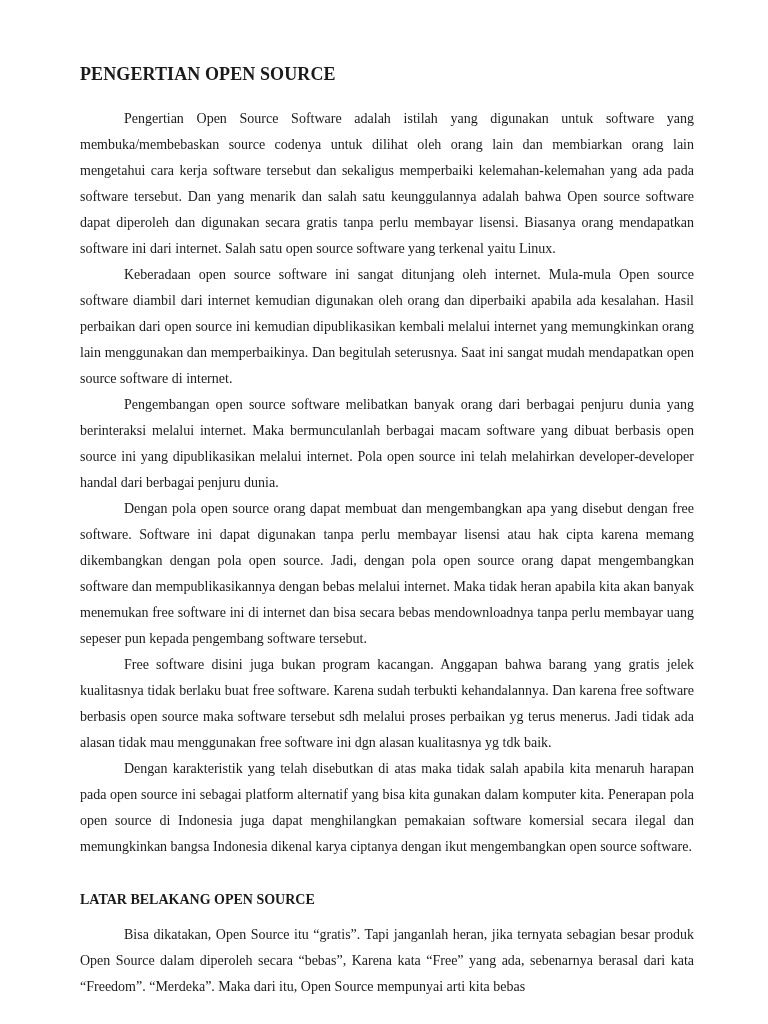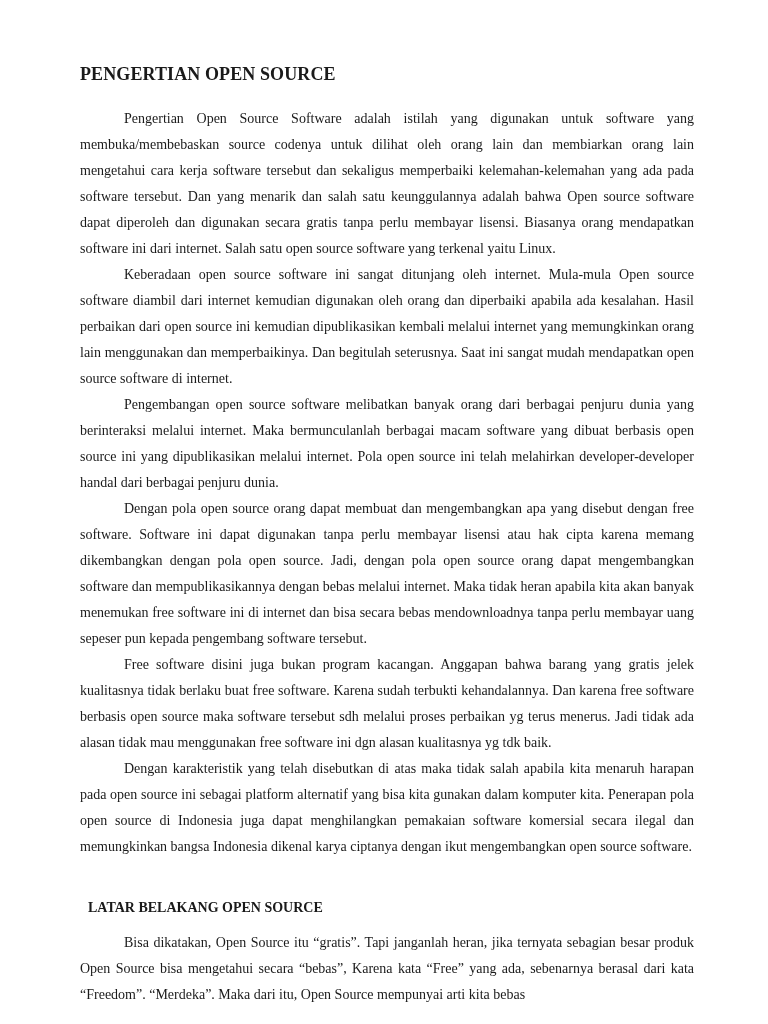--- a/index.html
+++ b/index.html
@@ -6,21 +6,21 @@
   body { width: 768px; height: 1024px; overflow: hidden; position: relative; }
   .page {
     position: absolute; left: 80px; top: 60px; width: 614px;
     font-family: "Liberation Serif", serif; color: #1a1a1a;
   }
   h1 {
     font-size: 18px; font-weight: bold; margin: 0; padding: 0;
     line-height: 28px; letter-spacing: 0.1px;
   }
   h2 {
-    font-size: 14px; font-weight: bold; margin: 8px; padding: 0;
+    font-size: 14px; font-weight: bold; margin: 0; padding: 0;
     line-height: 24px;
   }
   p {
     margin: 0; font-size: 14px; line-height: 26px;
     text-align: justify; text-indent: 44px;
   }
   .sec1 { margin-top: 18px; }
   .gap { height: 28px; }
   .sec2 { margin-top: 10px; }
 </style>
@@ -33,15 +33,15 @@
     <p>Pengertian Open Source Software adalah istilah yang digunakan untuk software yang membuka/membebaskan source codenya untuk dilihat oleh orang lain dan membiarkan orang lain mengetahui cara kerja software tersebut dan sekaligus memperbaiki kelemahan-kelemahan yang ada pada software tersebut. Dan yang menarik dan salah satu keunggulannya adalah bahwa Open source software dapat diperoleh dan digunakan secara gratis tanpa perlu membayar lisensi. Biasanya orang mendapatkan software ini dari internet. Salah satu open source software yang terkenal yaitu Linux.</p>
     <p>Keberadaan open source software ini sangat ditunjang oleh internet. Mula-mula Open source software diambil dari internet kemudian digunakan oleh orang dan diperbaiki apabila ada kesalahan. Hasil perbaikan dari open source ini kemudian dipublikasikan kembali melalui internet yang memungkinkan orang lain menggunakan dan memperbaikinya. Dan begitulah seterusnya. Saat ini sangat mudah mendapatkan open source software di internet.</p>
     <p>Pengembangan open source software melibatkan banyak orang dari berbagai penjuru dunia yang berinteraksi melalui internet. Maka bermunculanlah berbagai macam software yang dibuat berbasis open source ini yang dipublikasikan melalui internet. Pola open source ini telah melahirkan developer-developer handal dari berbagai penjuru dunia.</p>
     <p>Dengan pola open source orang dapat membuat dan mengembangkan apa yang disebut dengan free software. Software ini dapat digunakan tanpa perlu membayar lisensi atau hak cipta karena memang dikembangkan dengan pola open source. Jadi, dengan pola open source orang dapat mengembangkan software dan mempublikasikannya dengan bebas melalui internet. Maka tidak heran apabila kita akan banyak menemukan free software ini di internet dan bisa secara bebas mendownloadnya tanpa perlu membayar uang sepeser pun kepada pengembang software tersebut.</p>
     <p>Free software disini juga bukan program kacangan. Anggapan bahwa barang yang gratis jelek kualitasnya tidak berlaku buat free software. Karena sudah terbukti kehandalannya. Dan karena free software berbasis open source maka software tersebut sdh melalui proses perbaikan yg terus menerus. Jadi tidak ada alasan tidak mau menggunakan free software ini dgn alasan kualitasnya yg tdk baik.</p>
     <p>Dengan karakteristik yang telah disebutkan di atas maka tidak salah apabila kita menaruh harapan pada open source ini sebagai platform alternatif yang bisa kita gunakan dalam komputer kita. Penerapan pola open source di Indonesia juga dapat menghilangkan pemakaian software komersial secara ilegal dan memungkinkan bangsa Indonesia dikenal karya ciptanya dengan ikut mengembangkan open source software.</p>
   </div>
   <div class="gap"></div>
   <h2>LATAR BELAKANG OPEN SOURCE</h2>
   <div class="sec2">
-    <p>Bisa dikatakan, Open Source itu “gratis”. Tapi janganlah heran, jika ternyata sebagian besar produk Open Source bisa mengetahui secara “bebas”, Karena kata “Free” yang ada, sebenarnya berasal dari kata “Freedom”. “Merdeka”. Maka dari itu, Open Source mempunyai arti kita bebas</p>
+    <p>Bisa dikatakan, Open Source itu “gratis”. Tapi janganlah heran, jika ternyata sebagian besar produk Open Source dalam diperoleh secara “bebas”, Karena kata “Free” yang ada, sebenarnya berasal dari kata “Freedom”. “Merdeka”. Maka dari itu, Open Source mempunyai arti kita bebas</p>
   </div>
 </div>
 
 </body></html>

